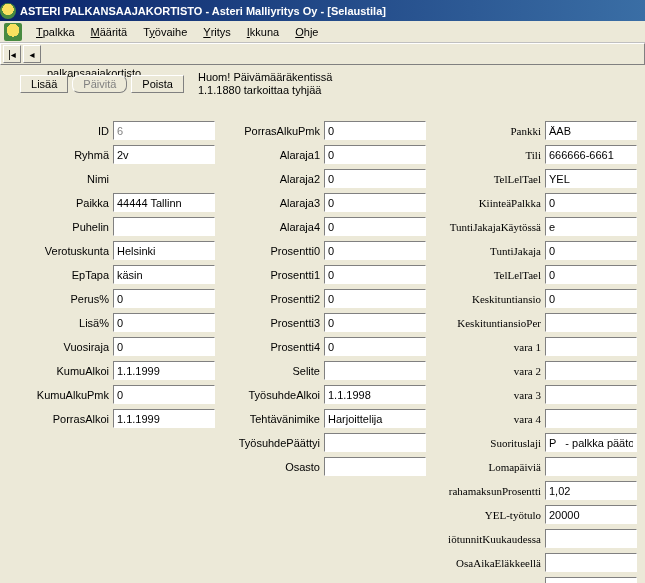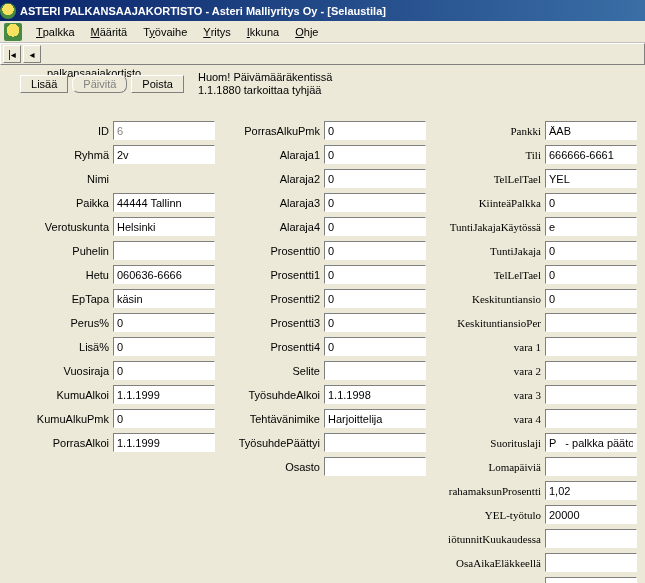--- a/index.html
+++ b/index.html
@@ -191,30 +191,26 @@
           <input class="fld" value="2v" style="">
         </div>
         <div class="row">
           <div class="lbl">Nimi</div>
         </div>
         <div class="row">
           <div class="lbl">Paikka</div>
           <input class="fld" value="44444 Tallinn" style="">
         </div>
         <div class="row">
+          <div class="lbl">Puhelin</div>
+          <input class="fld" style="">
+        </div>
+        <div class="row">
           <div class="lbl">Verotuskunta</div>
           <input class="fld" value="Helsinki" style="">
-        </div>
-        <div class="row">
-          <div class="lbl">Puhelin</div>
-          <input class="fld" style="">
-        </div>
-        <div class="row">
-          <div class="lbl">Hetu</div>
-          <input class="fld" value="060636-6666" style="">
         </div>
         <div class="row">
           <div class="lbl">EpTapa</div>
           <input class="fld" value="käsin" style="">
         </div>
         <div class="row">
           <div class="lbl">Perus%</div>
           <input class="fld" value="0" style="">
         </div>
         <div class="row">

